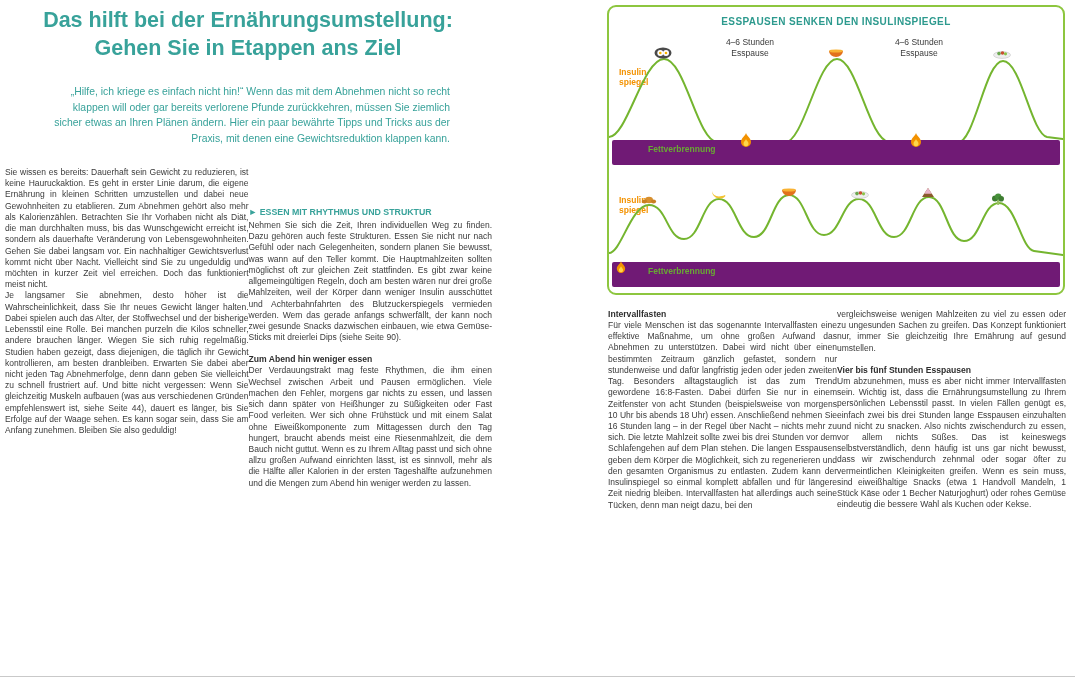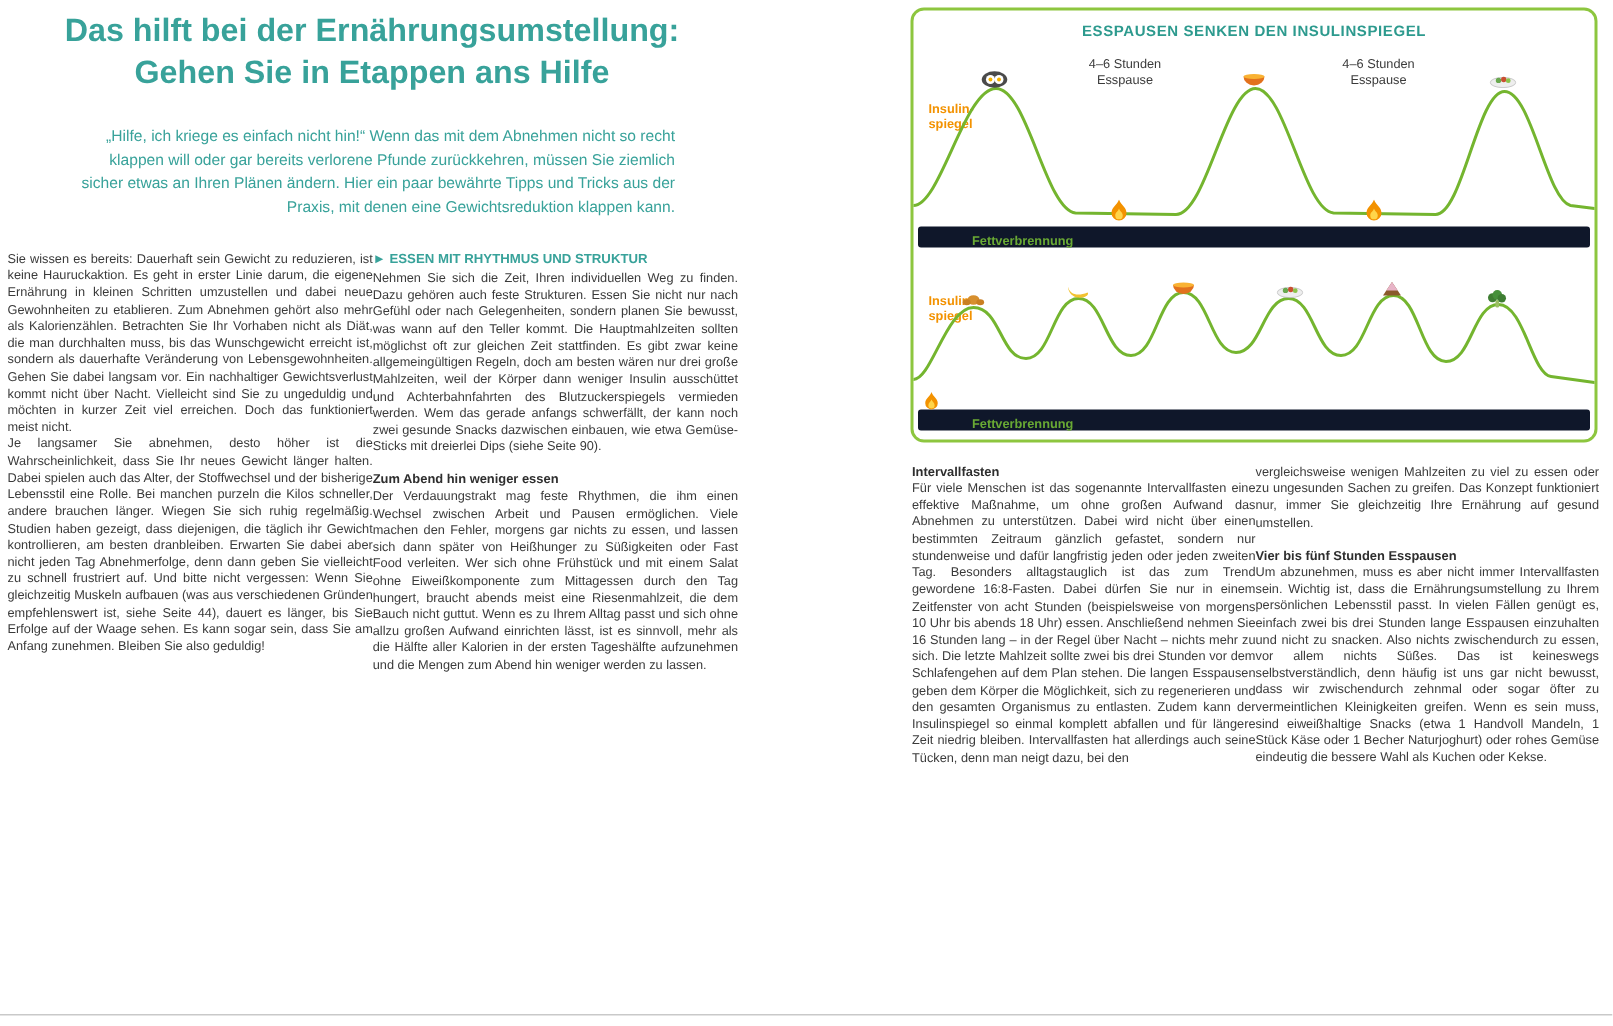--- a/index.html
+++ b/index.html
@@ -11,21 +11,21 @@
 
   .lp-title { position:absolute; top:6px; left:2px; width:492px; text-align:center;
               color:#38a29a; font-size:21.5px; font-weight:700; line-height:1.32; }
   .lp-intro { position:absolute; top:84px; left:46px; width:404px; text-align:right;
               color:#38a29a; font-size:10.4px; line-height:1.5; }
   .lp-columns, .rp-columns { display:flex; gap:0; }
   .lp-columns { position:absolute; top:167px; left:5px; width:487px; }
   .rp-columns { position:absolute; top:309px; left:71px; width:458px; }
   .col { flex:1; min-width:0; }
   p.body { font-size:8.5px; line-height:1.32; text-align:justify; color:#3a3a3a; }
-  .teal-heading { color:#38a29a; font-size:8.8px; font-weight:700; margin-bottom:3px; }
+  .teal-heading { color:#38a29a; font-size:8.8px; font-weight:700; margin-bottom:3px;margin-top:40px; }
   .subheading { font-size:8.6px; font-weight:700; color:#2e2e2e; margin-top:11px; margin-bottom:1px; }
   .subheading.first { margin-top:0; }
 
   .footer { position:absolute; top:651px; font-size:9.5px; color:#38a29a;margin-top:41px; }
   .footer .sep { margin:0 5px; color:#38a29a; }
   .lp-footer { left:6px; }
   .rp-footer { right:8px; }
   .bottom-rule { position:absolute; top:676px; left:0; width:1075px; height:1px; background:#c9c9c9; }
 
   .chart-box { position:absolute; top:5px; left:70px; width:458px; height:290px;
@@ -39,34 +39,34 @@
   .panel-1 .curve-svg { top:12px; }
   .panel-2 .curve-svg { top:8px; }
   .insulin-label { position:absolute; left:10px; width:48px; color:#f39200;
                    font-size:8.5px; font-weight:700; line-height:1.2; }
   .panel-1 .insulin-label { top:34px; }
   .panel-2 .insulin-label { top:26px; }
   .pause-note { position:absolute; top:4px; width:78px; text-align:center;
                 font-size:8.5px; line-height:1.25; color:#3a3a3a; }
   .pause-1 { left:102px; }
   .pause-2 { left:271px; }
-  .fat-band { position:absolute; left:3px; right:3px; bottom:2px; height:14px;
-              background:#0f172a; border-radius:2px; }
+  .fat-band { position:absolute; left:3px; right:3px; bottom:2px; height:25px;
+              background:#701a75; border-radius:2px; }
   .fat-label { position:absolute; left:36px; top:4px; color:#69a934;
                font-size:8.5px; font-weight:700; }
   .meal-icon { position:absolute; line-height:0; }
   .flame { position:absolute; line-height:0; }
 </style>
 </head>
 <body>
 
 <section class="page page-left">
   <h1 class="lp-title">
     <span>Das hilft bei der Ernährungsumstellung:</span><br>
-    <span>Gehen Sie in Etappen ans Hilfe</span>
+    <span>Gehen Sie in Etappen ans Ziel</span>
   </h1>
 
   <p class="lp-intro">„Hilfe, ich kriege es einfach nicht hin!“ Wenn das mit dem Abnehmen nicht so recht klappen will oder gar bereits verlorene Pfunde zurückkehren, müssen Sie ziemlich sicher etwas an Ihren Plänen ändern. Hier ein paar bewährte Tipps und Tricks aus der Praxis, mit denen eine Gewichtsreduktion klappen kann.</p>
 
   <div class="lp-columns">
     <div class="col">
       <p class="body">Sie wissen es bereits: Dauerhaft sein Gewicht zu reduzieren, ist keine Hauruckaktion. Es geht in erster Linie darum, die eigene Ernährung in kleinen Schritten umzustellen und dabei neue Gewohnheiten zu etablieren. Zum Abnehmen gehört also mehr als Kalorienzählen. Betrachten Sie Ihr Vorhaben nicht als Diät, die man durchhalten muss, bis das Wunschgewicht erreicht ist, sondern als dauerhafte Veränderung von Lebensgewohnheiten. Gehen Sie dabei langsam vor. Ein nachhaltiger Gewichtsverlust kommt nicht über Nacht. Vielleicht sind Sie zu ungeduldig und möchten in kurzer Zeit viel erreichen. Doch das funktioniert meist nicht.</p>
       <p class="body">Je langsamer Sie abnehmen, desto höher ist die Wahrscheinlichkeit, dass Sie Ihr neues Gewicht länger halten. Dabei spielen auch das Alter, der Stoffwechsel und der bisherige Lebensstil eine Rolle. Bei manchen purzeln die Kilos schneller, andere brauchen länger. Wiegen Sie sich ruhig regelmäßig. Studien haben gezeigt, dass diejenigen, die täglich ihr Gewicht kontrollieren, am besten dranbleiben. Erwarten Sie dabei aber nicht jeden Tag Abnehmerfolge, denn dann geben Sie vielleicht zu schnell frustriert auf. Und bitte nicht vergessen: Wenn Sie gleichzeitig Muskeln aufbauen (was aus verschiedenen Gründen empfehlenswert ist, siehe Seite 44), dauert es länger, bis Sie Erfolge auf der Waage sehen. Es kann sogar sein, dass Sie am Anfang zunehmen. Bleiben Sie also geduldig!</p>
     </div>
     <div class="col">

